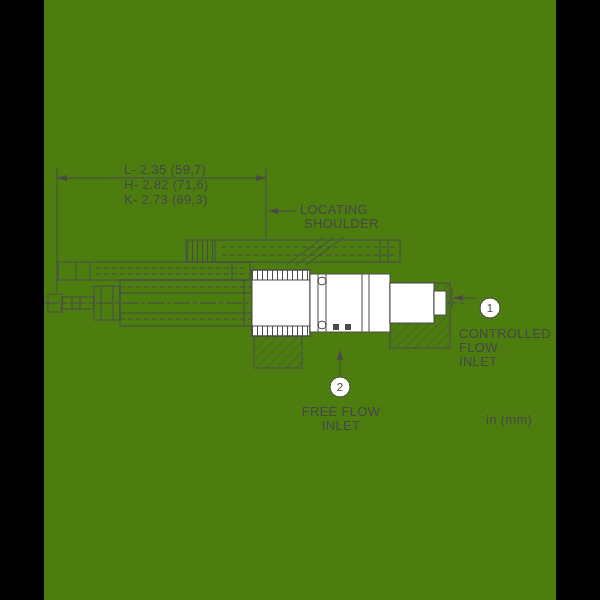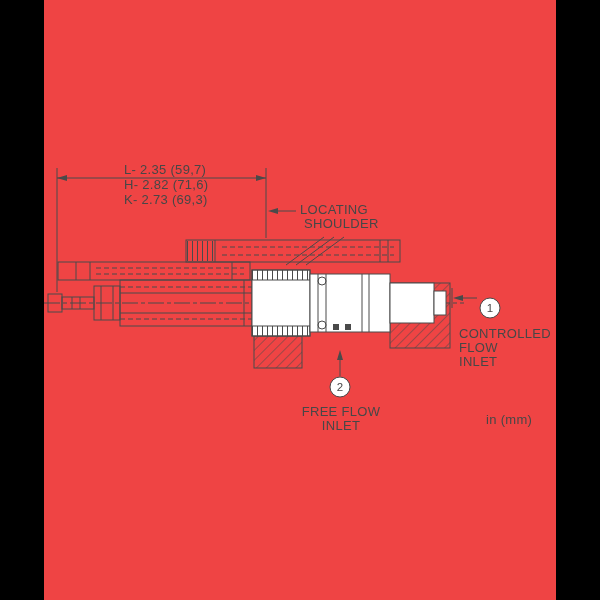--- a/index.html
+++ b/index.html
@@ -4,21 +4,21 @@
 <style>
   html, body {
     margin: 0;
     padding: 0;
     background: #ffffff;
   }
   .canvas {
     position: relative;
     width: 600px;
     height: 600px;
-    background: #ef4444;
+    background: #4d7c0f;
     overflow: hidden;
   }
   svg { display: block; }
   .ln {
     stroke: #4a4a4a;
     stroke-width: 1;
     fill: none;
   }
   .txt {
     font-family: "Liberation Sans", sans-serif;

